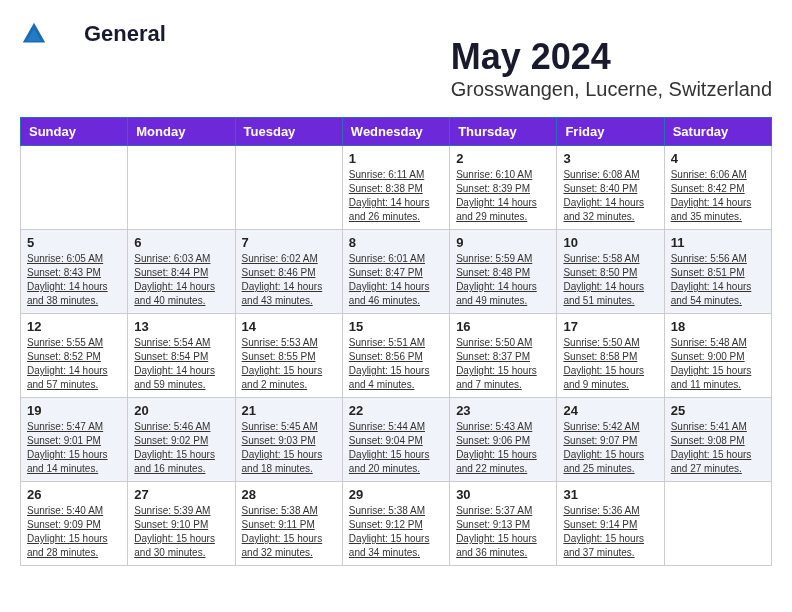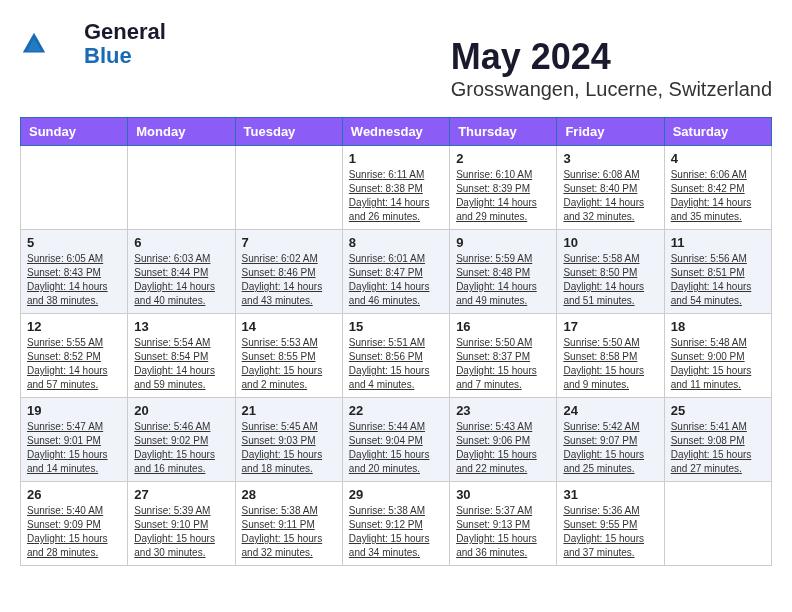--- a/index.html
+++ b/index.html
@@ -46,21 +46,21 @@
     }
     .location-title {
       font-size: 20px;
       color: #333;
     }
     table {
       width: 100%;
       border-collapse: collapse;
     }
     thead tr th {
-      background-color: #8b5cf6;
+      background-color: #6d28d9;
       color: #fff;
       font-size: 13px;
       font-weight: bold;
       padding: 6px 8px;
       text-align: left;
       border: 1px solid #2a6db5;
     }
     tbody tr td {
       border: 1px solid #ccc;
       vertical-align: top;
@@ -94,23 +94,20 @@
 
 <div class="header-area">
   <div class="logo">
     <svg class="logo-icon" viewBox="0 0 40 40">
       <polygon points="20,4 36,32 4,32" fill="#1a6bb5"></polygon>
       <polygon points="20,12 30,30 10,30" fill="#2a8dd4" opacity="0.5"></polygon>
     </svg>
     <div>
       <div class="logo-text">
         <span>General</span>
-      </div>
-      <div class="logo-text logo-blue">
-        <span>Blue</span>
       </div>
     </div>
   </div>
   <div class="title-area">
     <div class="month-title">May 2024</div>
     <div class="location-title">Grosswangen, Lucerne, Switzerland</div>
   </div>
 </div>
 
 <table>
@@ -345,20 +342,20 @@
         <td>
           <span class="day-num">30</span>
           <div class="day-info">Sunrise: 5:37 AM
 Sunset: 9:13 PM
 Daylight: 15 hours
 and 36 minutes.</div>
         </td>
         <td>
           <span class="day-num">31</span>
           <div class="day-info">Sunrise: 5:36 AM
-Sunset: 9:55 PM
+Sunset: 9:14 PM
 Daylight: 15 hours
 and 37 minutes.</div>
         </td>
         <td></td>
       </tr>
     </tbody>
 </table>
 
 </body></html>

